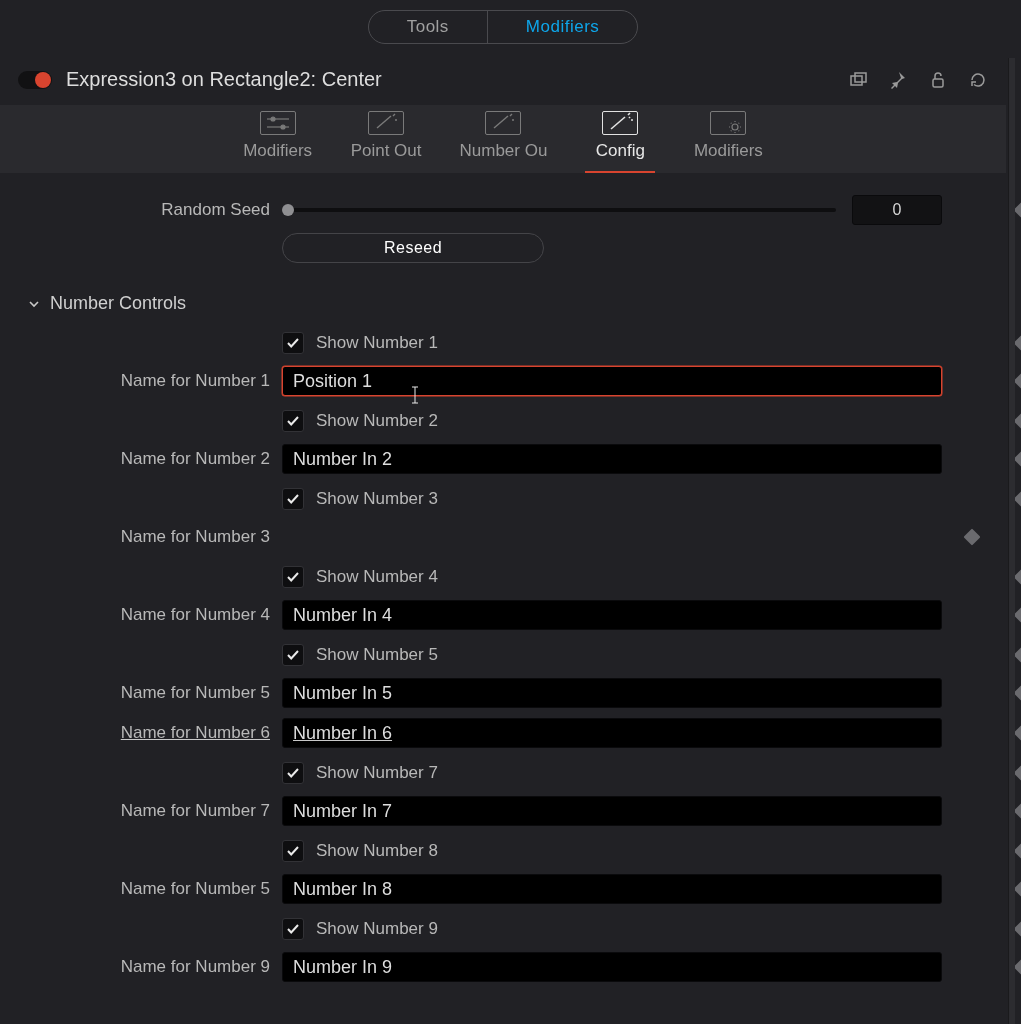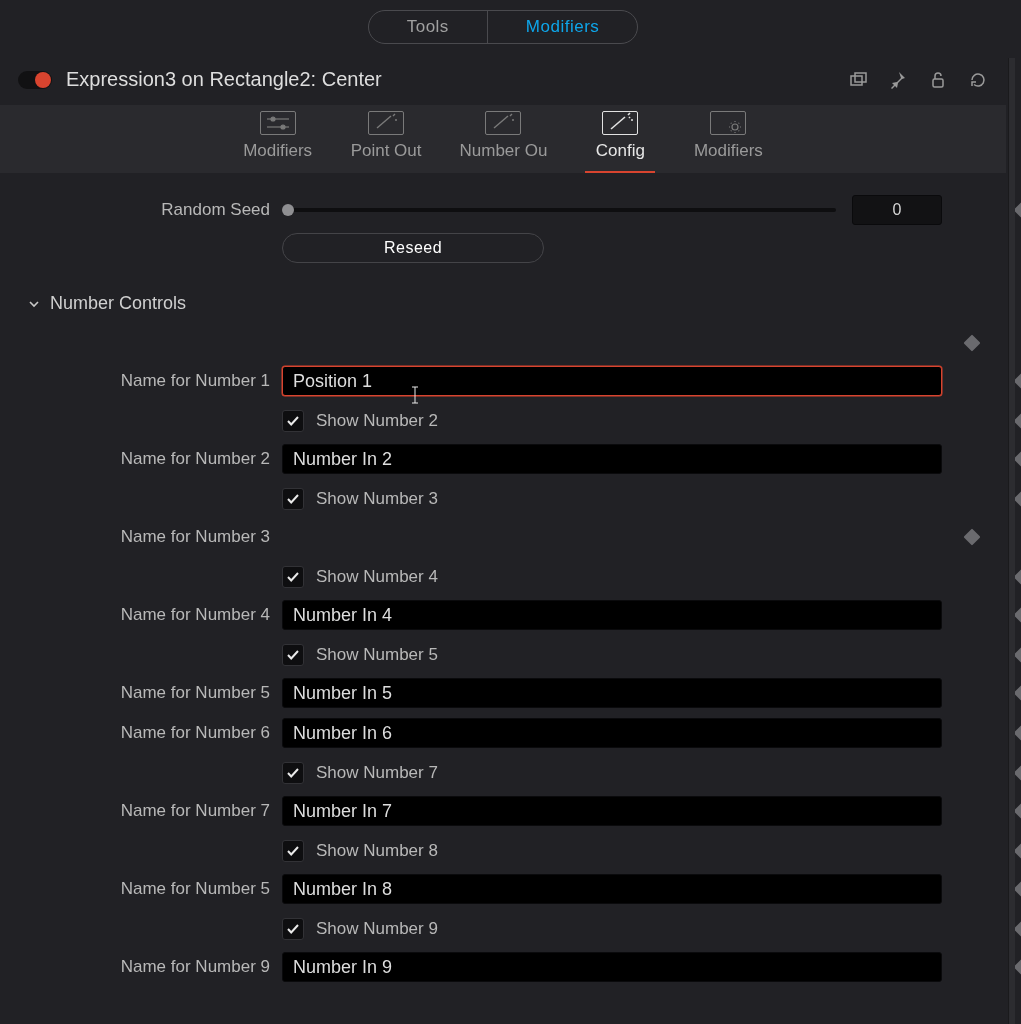--- a/index.html
+++ b/index.html
@@ -393,20 +393,28 @@
     <div class="section-header">
       <svg class="chev" viewBox="0 0 12 12">
         <path d="M2 4l4 4 4-4" fill="none" stroke="#c8c8c8" stroke-width="1.6"></path>
       </svg>
       <span>Number Controls</span>
     </div>
 
     <div id="numbers-container">
         <div class="row">
           <div class="label"></div>
+          <div class="field-cell">
+            <div class="cb">
+              <svg viewBox="0 0 14 14">
+                <path d="M2 7l3.2 3.5L12 3" fill="none" stroke="#eaeaea" stroke-width="2"></path>
+              </svg>
+            </div>
+            <span class="cb-label">Show Number 1</span>
+          </div>
           <div></div>
           <div class="diamond"></div>
         </div>
         <div class="row" style="margin-bottom: 6px; position: relative;">
           <div class="label">Name for Number 1</div>
           <div class="field-cell" style="position:relative">
             <input class="text-input active" value="Position 1" style="">
             <svg class="cursor-i" style="left:128px;top:20px" viewBox="0 0 10 18">
               <path d="M2 1h6M2 17h6M5 1v16" stroke="#eaeaea" stroke-width="1"></path>
             </svg>
@@ -488,21 +496,21 @@
           <div class="diamond"></div>
         </div>
         <div class="row" style="margin-bottom: 6px; position: relative;">
           <div class="label">Name for Number 5</div>
           <div class="field-cell" style="position:relative">
             <input class="text-input" value="Number In 5" style="">
           </div>
           <div></div>
           <div class="diamond"></div>
         </div>
-        <div class="row" style="margin-bottom: 6px; position: relative;">
+        <div class="row" style="margin-bottom: 6px; position: relative; text-decoration: underline;">
           <div class="label">Name for Number 6</div>
           <div class="field-cell" style="position:relative">
             <input class="text-input" value="Number In 6" style="">
           </div>
           <div></div>
           <div class="diamond"></div>
         </div>
         <div class="row">
           <div class="label"></div>
           <div class="field-cell">

